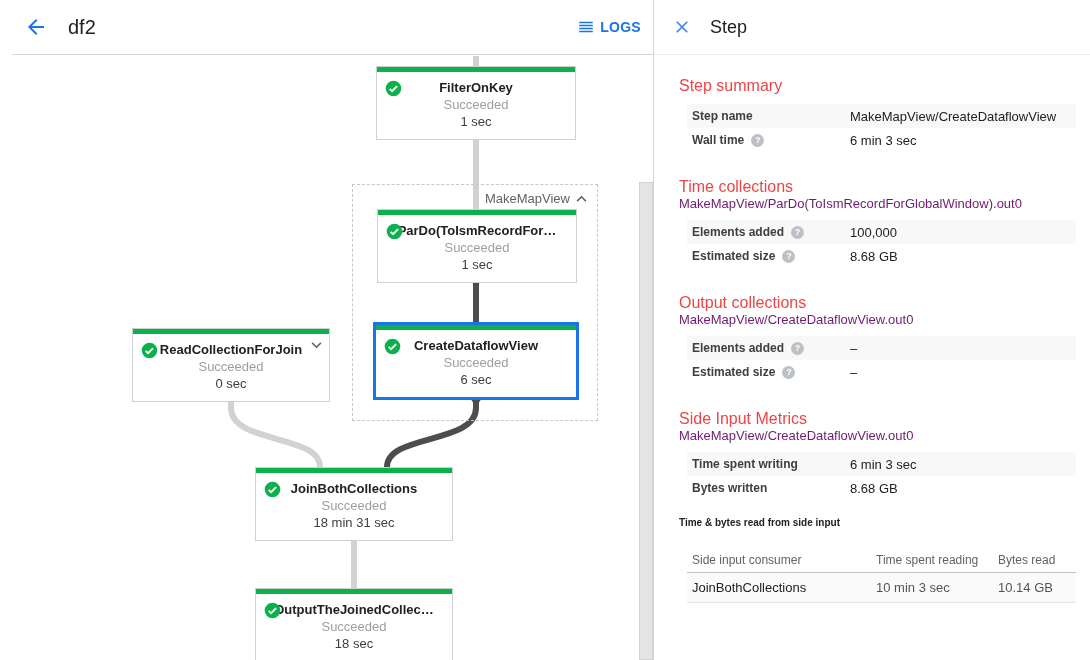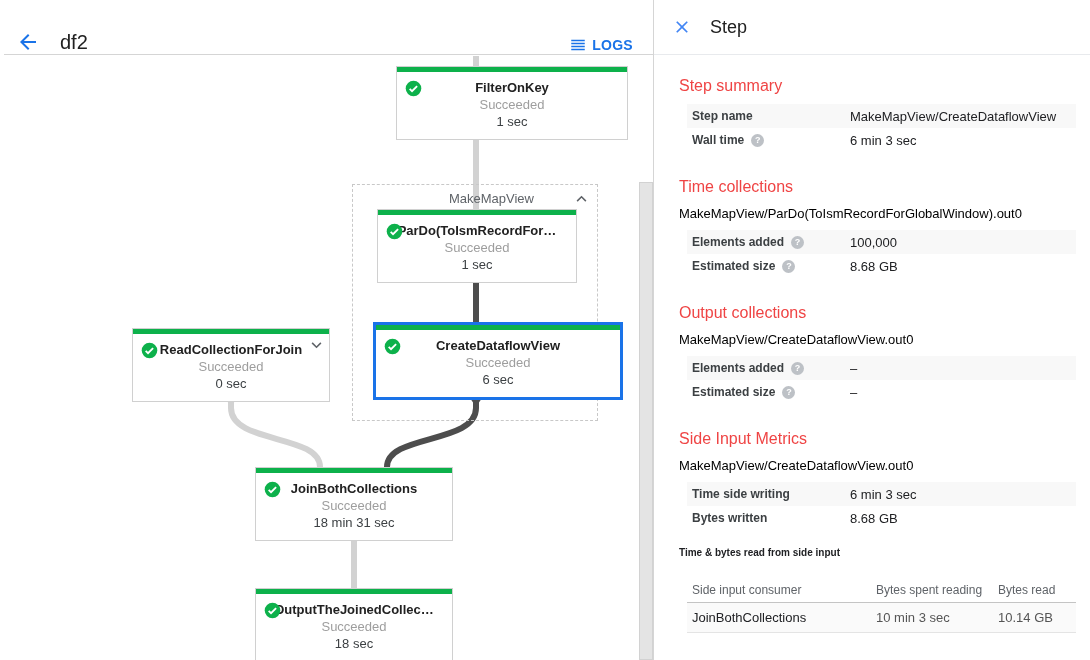--- a/index.html
+++ b/index.html
@@ -1,35 +1,35 @@
 <!DOCTYPE html>
 <html><head>
 <meta charset="utf-8">
 <style>
   * { margin:0; padding:0; box-sizing:border-box; }
   html,body { width:1090px; height:660px; overflow:hidden; background:#fff;
     font-family:"Liberation Sans", sans-serif; color:#202124; }
 
   
   .left-panel { position:absolute; left:0; top:0; width:653px; height:660px; background:#fff; }
-  .topbar { position:absolute; left:4px; top:0; width:100%; height:55px; background:#fff;
-    border-bottom:1px solid #d5d5d5; display:flex; align-items:flex-end; }
+  .topbar { position:absolute; left:12px; top:0; width:100%; height:55px; background:#fff;
+    border-bottom:1px solid #d5d5d5; display:flex; align-items:center; }
   .back-btn { width:24px; height:24px; margin-left:12px; cursor:pointer; flex:0 0 auto; }
   .job-title { font-size:20px; color:#212121; margin-left:20px; }
   .logs-btn { margin-left:auto; margin-right:24px; display:flex; align-items:center;
     color:#1a73e8; font-size:14px; font-weight:bold; letter-spacing:.3px; cursor:pointer; }
   .logs-btn svg { margin-right:5px; }
 
   .graph { position:absolute; left:0; top:56px; width:653px; height:604px; background:#fff; }
   .edges { position:absolute; left:0; top:0; width:653px; height:604px; }
 
   .group-box { position:absolute; left:352px; top:128px; width:246px; height:237px;
     border:1px dashed #c8c8c8; }
   .group-label { position:absolute; right:10px; top:6px; font-size:13px; color:#5f6368;
-    display:flex; align-items:center; cursor:pointer;gap:36px; }
+    display:flex; align-items:center; cursor:pointer; }
   .group-label svg { margin-left:6px; }
 
   .node { position:absolute; width:198px; background:#fff; border:1px solid #d0d0d0;
     text-align:center; cursor:pointer; }
   .node-bar { height:5px; background:#0db14b; }
   .node-body { position:relative; padding:7px 6px 9px 6px; }
   .check { position:absolute; left:8px; top:8px; width:17px; height:17px; }
   .node-title { font-size:13px; font-weight:bold; color:#212121; line-height:17px;
     white-space:nowrap; overflow:hidden; }
   .node-status { font-size:13px; color:#9e9e9e; line-height:17px; }
@@ -44,21 +44,21 @@
   
   .right-panel { position:absolute; left:654px; top:0; width:436px; height:552px; background:#fff; }
   .rp-header { height:55px; border-bottom:1px solid #e8eaed; display:flex; align-items:center; }
   .close-btn { width:20px; height:20px; margin-left:18px; cursor:pointer; }
   .rp-title { font-size:18px; color:#212121; margin-left:18px; }
   .rp-content { padding:0 14px 0 25px; }
 
   .sec-h { font-size:16px; color:#ef4444; font-weight:normal; }
   .sec-h.first { margin-top:22px; }
   .sec-h.gap { margin-top:26px; }
-  .coll-name { font-size:13px; color:#000000; margin-top:10px; }
+  .coll-name { font-size:13px; color:#701a75; margin-top:0; }
   .kv-rows { margin-top:9px; margin-left:8px; }
   .kv-row { display:flex; align-items:center; height:24px; padding-left:5px; }
   .kv-row.odd { background:#f8f8f8; }
   .kv-label { flex:0 0 158px; font-size:12px; font-weight:bold; color:#3c4043;
     display:flex; align-items:center; }
   .help { display:inline-block; width:13px; height:13px; border-radius:50%; background:#bdc1c6;
     color:#fff; font-size:9px; font-weight:bold; line-height:13px; text-align:center;
     margin-left:7px; cursor:pointer; }
   .kv-value { font-size:13px; color:#202124; }
 
@@ -114,21 +114,21 @@
 
     <div class="group-box">
       <span class="group-label">
         <span>MakeMapView</span>
         <svg width="11" height="7" viewBox="0 0 12 8">
           <path d="M1 7 L6 2 L11 7" stroke="#5f6368" stroke-width="1.8" fill="none"></path>
         </svg>
       </span>
     </div>
 
-    <div class="node" style="left:376px;top:10px;width:232px;margin-left:20px;">
+    <div class="node" style="left:376px;top:10px;width:200px;">
       <div class="node-bar"></div>
       <div class="node-body">
         <svg class="check" viewBox="0 0 24 24">
           <circle cx="12" cy="12" r="11" fill="#0db14b"></circle>
             <path d="M6.6 12.6l3.3 3.3 7.2-7.4" stroke="#fff" stroke-width="2.6" fill="none"></path>
         </svg>
         <div class="node-title">FilterOnKey</div>
         <div class="node-status">Succeeded</div>
         <div class="node-time">1 sec</div>
       </div>
@@ -140,21 +140,21 @@
         <svg class="check" viewBox="0 0 24 24">
           <circle cx="12" cy="12" r="11" fill="#0db14b"></circle>
             <path d="M6.6 12.6l3.3 3.3 7.2-7.4" stroke="#fff" stroke-width="2.6" fill="none"></path>
         </svg>
         <div class="node-title">ParDo(ToIsmRecordFor…</div>
         <div class="node-status">Succeeded</div>
         <div class="node-time">1 sec</div>
       </div>
     </div>
 
-    <div class="node selected" style="left:373px;top:266px;width:250px;">
+    <div class="node selected" style="left:373px;top:266px;width:206px;">
       <div class="node-bar"></div>
       <div class="node-body">
         <svg class="check" viewBox="0 0 24 24">
           <circle cx="12" cy="12" r="11" fill="#0db14b"></circle>
             <path d="M6.6 12.6l3.3 3.3 7.2-7.4" stroke="#fff" stroke-width="2.6" fill="none"></path>
         </svg>
         <div class="node-title">CreateDataflowView</div>
         <div class="node-status">Succeeded</div>
         <div class="node-time">6 sec</div>
       </div>
@@ -271,37 +271,37 @@
           </span>
         <span class="kv-value">–</span>
       </div>
     </div>
 
     <h3 class="sec-h gap">Side Input Metrics</h3>
     <div class="coll-name">MakeMapView/CreateDataflowView.out0</div>
     <div class="kv-rows">
       <div class="kv-row odd">
         <span class="kv-label">
-            <span>Time side writing</span>
+            <span>Time spent writing</span>
           </span>
         <span class="kv-value">6 min 3 sec</span>
       </div>
       <div class="kv-row">
         <span class="kv-label">
             <span>Bytes written</span>
           </span>
         <span class="kv-value">8.68 GB</span>
       </div>
     </div>
 
     <h4 class="tbl-h">Time &amp; bytes read from side input</h4>
     <div class="si-table">
       <div class="si-hrow">
         <span class="si-c1">Side input consumer</span>
-        <span class="si-c2">Bytes spent reading</span>
+        <span class="si-c2">Time spent reading</span>
         <span class="si-c3">Bytes read</span>
       </div>
       <div class="si-drow">
         <span class="si-c1">JoinBothCollections</span>
         <span class="si-c2">10 min 3 sec</span>
         <span class="si-c3">10.14 GB</span>
       </div>
     </div>
   </div>
 </div>

